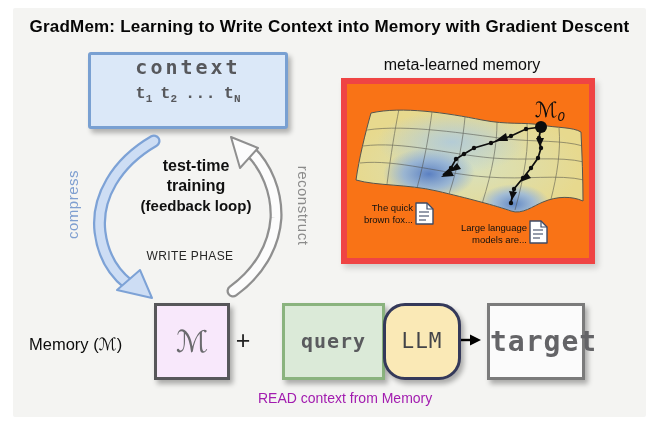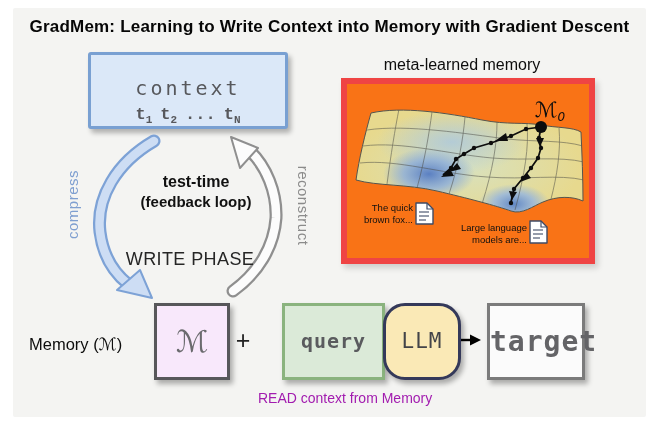--- a/index.html
+++ b/index.html
@@ -6,37 +6,37 @@
   .page{position:relative;width:646px;height:432px;background:#ffffff;overflow:hidden;
         font-family:"Liberation Sans", sans-serif;}
   .fig-bg{position:absolute;left:13px;top:8px;width:633px;height:409px;background:#f4f4f2;border-radius:2px;}
   .title{position:absolute;left:13px;top:17px;width:633px;text-align:center;
          font-size:17px;font-weight:bold;color:#060606;letter-spacing:0.2px;}
 
   
   .context-box{position:absolute;left:88px;top:52px;width:194px;height:71px;
                background:#dbe8f8;border:3px solid #79a0d2;border-radius:3px;
                box-shadow:3px 4px 5px rgba(0,0,0,0.28);text-align:center;}
-  .context-box .line1{margin-top:21px;font-family:"DejaVu Sans Mono",monospace;
-                      font-weight:normal;font-size:20px;color:#57585c;letter-spacing:3px;}
+  .context-box .line1{margin-top:0;font-family:"DejaVu Sans Mono",monospace;
+                      font-weight:bold;font-size:20px;color:#57585c;letter-spacing:3px;}
   .context-box .line2{margin-top:3px;font-family:"DejaVu Sans Mono",monospace;
                       font-weight:bold;font-size:17px;color:#57585c;}
   .tok{margin:0 4px;font-family:Liberation Mono, monospace;}
   .tok sub{font-size:11px;}
 
   
   .vlabel{position:absolute;font-size:15px;letter-spacing:0.5px;text-align:center;}
   .compress{left:22px;top:196px;width:100px;color:#7f9fd0;transform:rotate(-90deg);}
   .reconstruct{left:248px;top:197px;width:110px;color:#8b8b8b;transform:rotate(90deg);}
-  .loop-center{position:absolute;left:96px;top:172px;width:200px;text-align:center;
+  .loop-center{position:absolute;left:96px;top:156px;width:200px;text-align:center;
                font-size:16px;color:#111;line-height:20px;}
   .loop-center .b{font-weight:bold;}
   .loop-center .fb{font-size:15px;font-weight:bold;}
   .write-phase{position:absolute;left:100px;top:249px;width:180px;text-align:center;
-               font-size:18px;color:#262626;letter-spacing:0.4px;}
+               font-size:12px;color:#262626;letter-spacing:0.4px;}
 
   
   .meta-title{position:absolute;left:341px;top:56px;width:242px;text-align:center;
               font-size:16px;color:#0d0d0d;}
   .meta-panel{position:absolute;left:341px;top:78px;width:242px;height:174px;
               background:#f97316;border:6px solid #ef4444;
               box-shadow:3px 4px 6px rgba(0,0,0,0.16);}
   .meta-panel svg{display:block;}
 
   
@@ -94,20 +94,21 @@
     <g>
       <line x1="461" y1="340" x2="472" y2="340" stroke="#000" stroke-width="2.4"></line>
       <polygon points="481,340 470,334.5 470,345.5" fill="#000"></polygon>
     </g>
   </svg>
 
   <div class="vlabel compress">compress</div>
   <div class="vlabel reconstruct">reconstruct</div>
   <div class="loop-center">
     <div class="b">test-time</div>
+    <div class="b">training</div>
     <div class="fb">(feedback loop)</div>
   </div>
   <div class="write-phase">WRITE PHASE</div>
 
   <div class="meta-title">meta-learned memory</div>
   <div class="meta-panel">
     <svg width="242" height="174" viewBox="0 0 242 174">
       <defs>
         <clipPath id="surf">
           <path d="M24,29 C55,22 100,29 135,36 C160,41 178,38 194,41 C210,44 226,43 234,48

